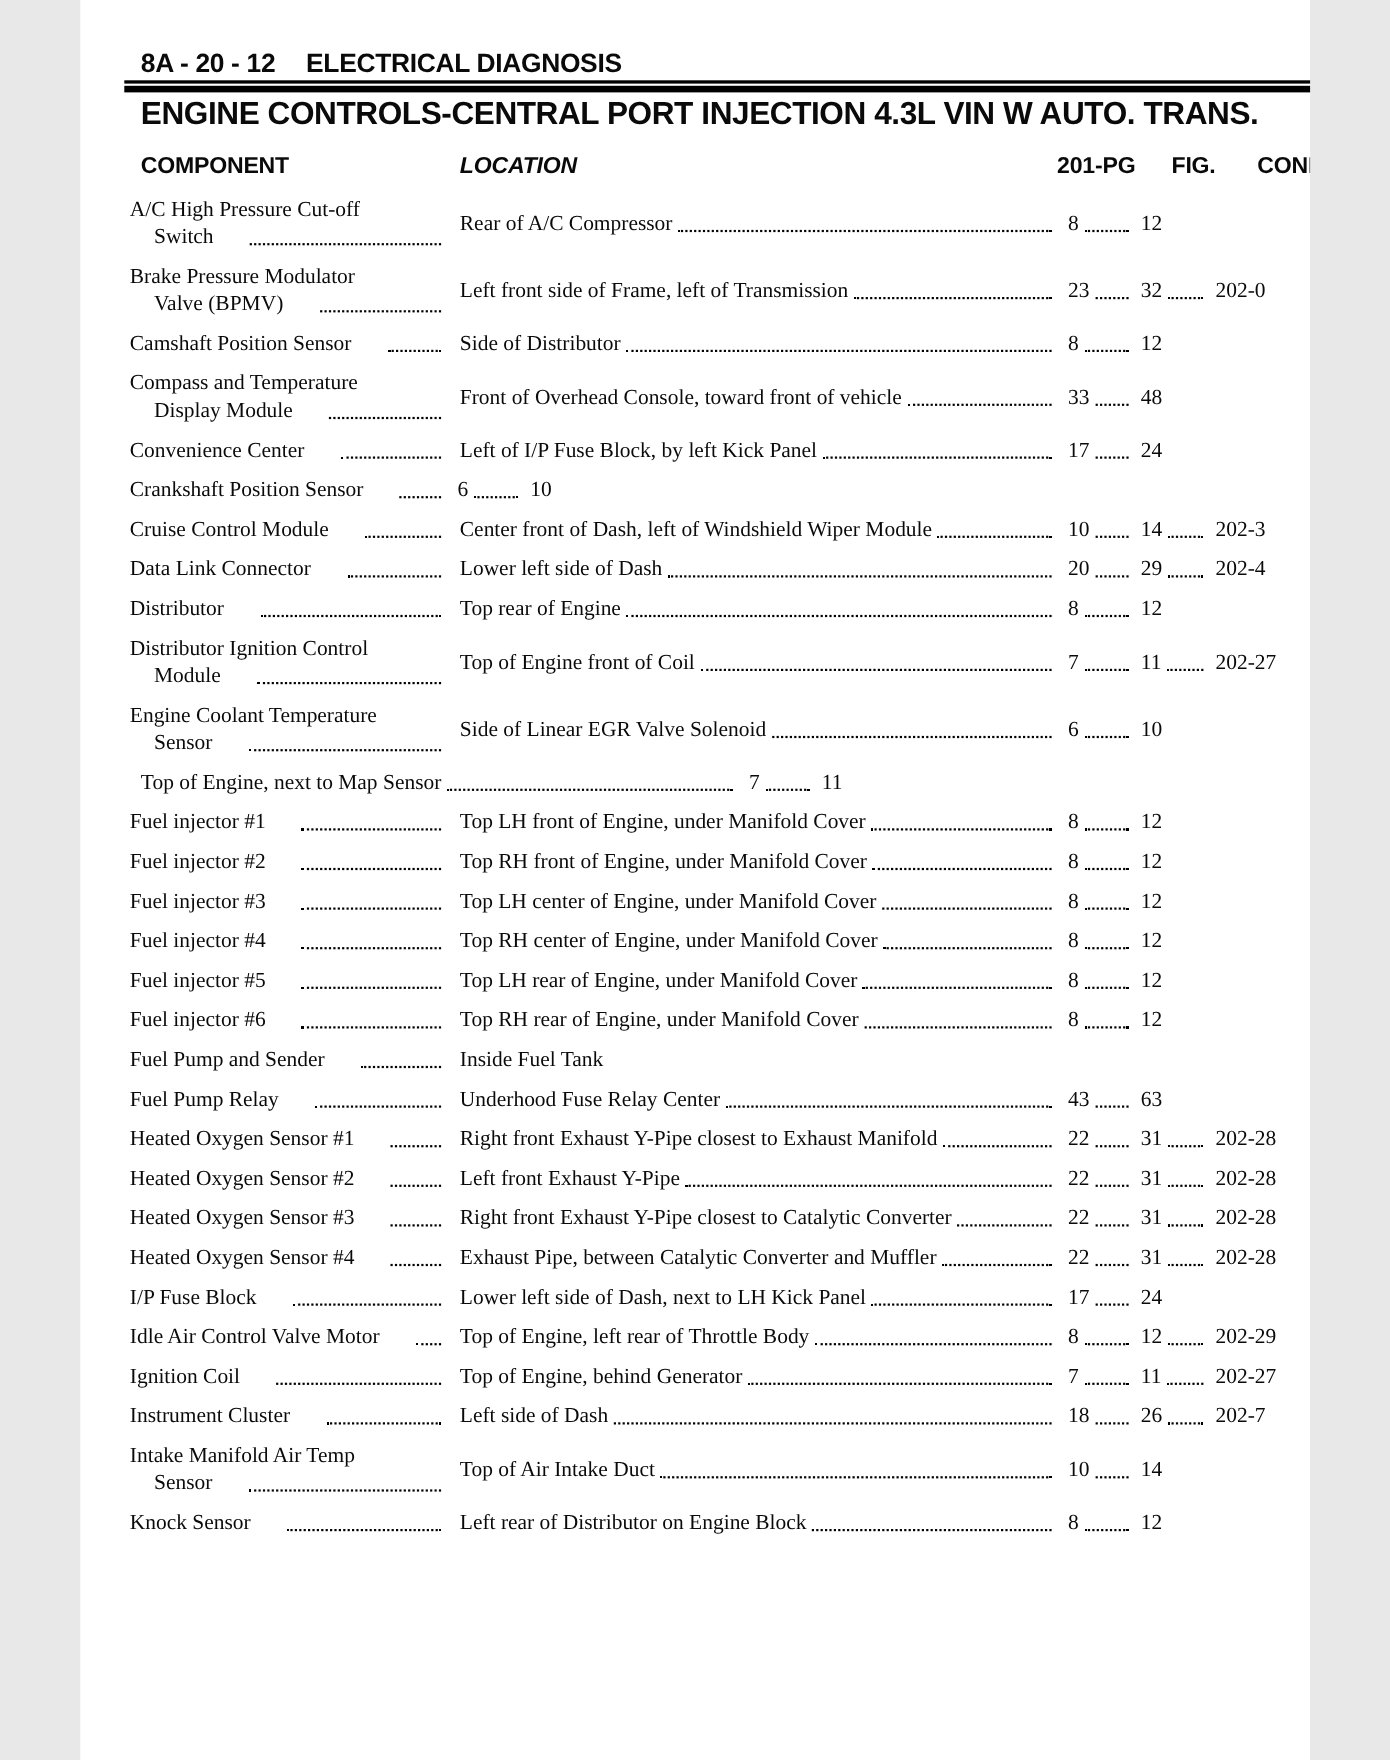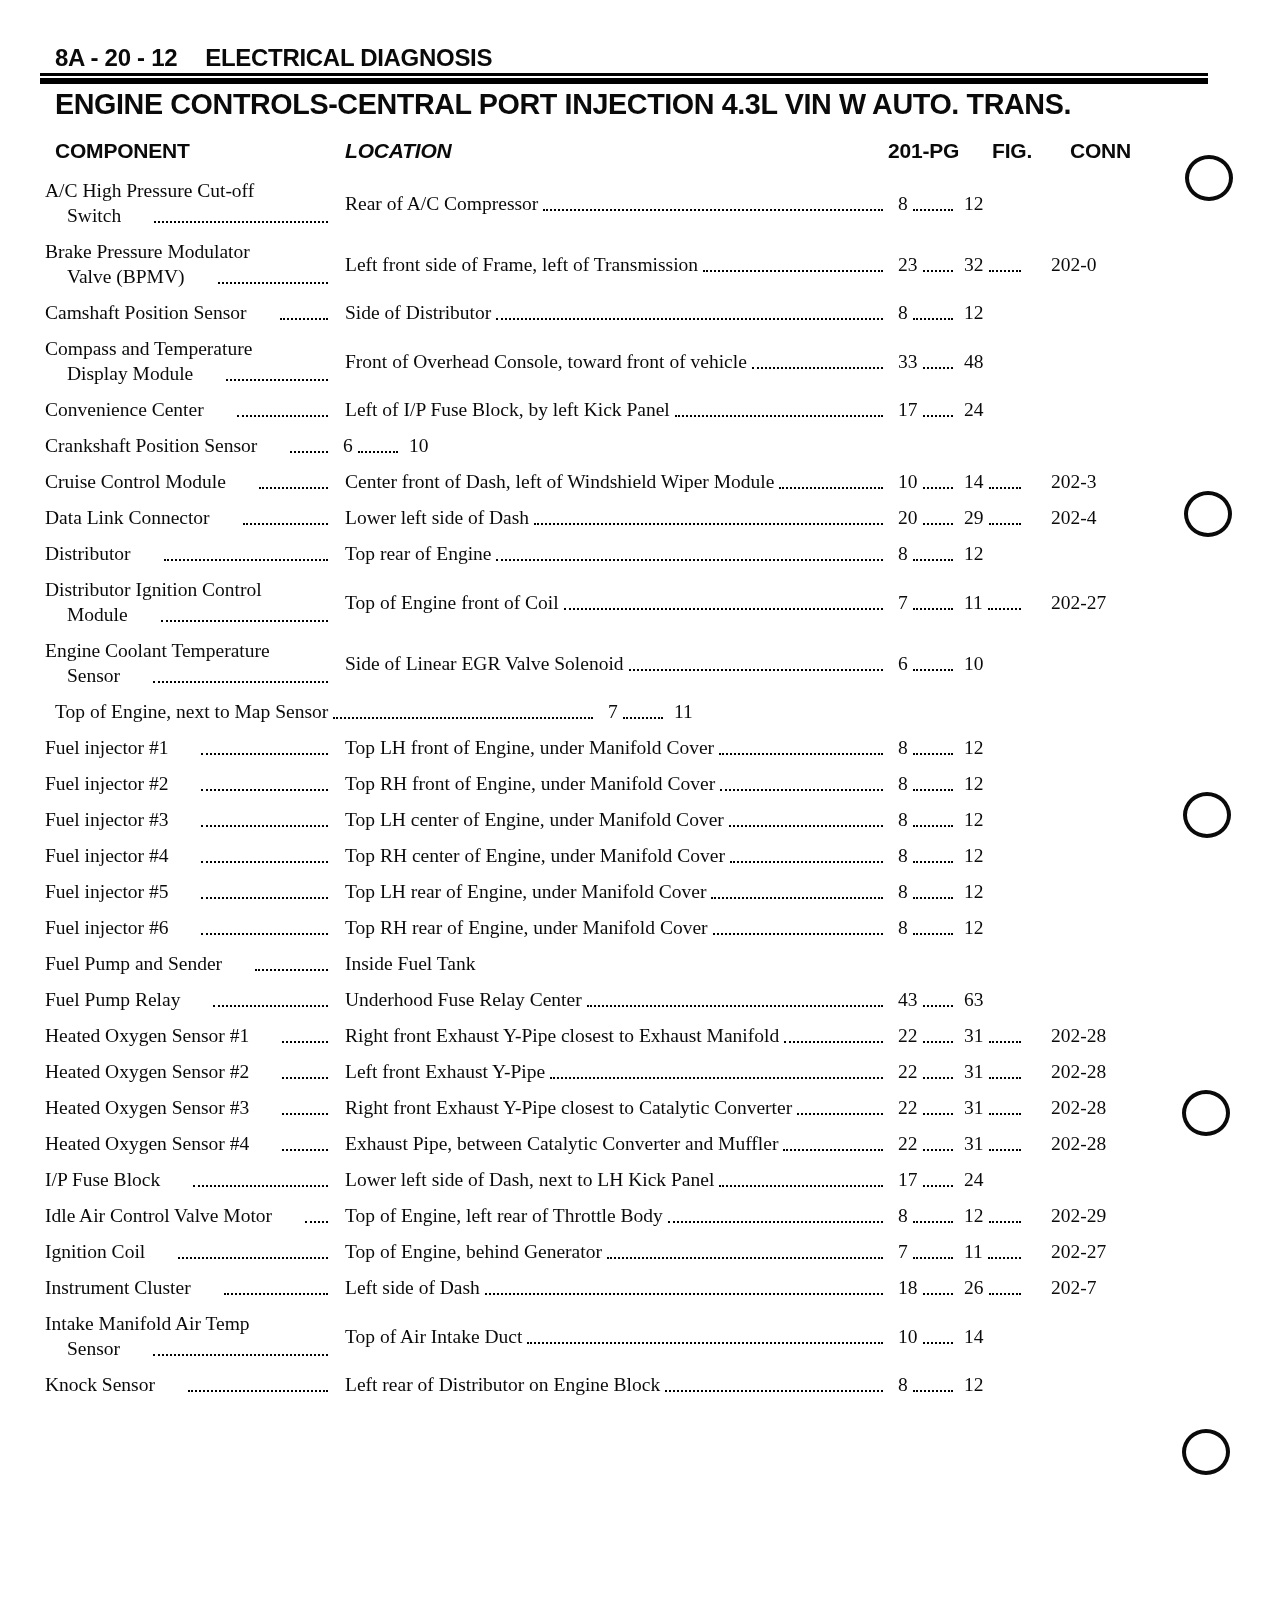--- a/index.html
+++ b/index.html
@@ -1,18 +1,18 @@
 <!DOCTYPE html>
 <html><head>
 <meta charset="utf-8">
 <style>
   html,body { margin:0; padding:0; background:#e8e8e8; }
   .page {
     position:relative;
-    width:1264px; height:1600px;
+    width:1118px; height:1600px;
     margin:0 auto;
     background:#ffffff;
     color:#0a0a0a;
     font-family:"Liberation Serif", serif;
     font-size:19.5px;
     overflow:hidden;
   }
 
   
   .running-head {
@@ -58,21 +58,21 @@
   .comp { width:290px; flex:0 0 290px; }
   .comp-line { line-height:25px; }
   .comp-line.cont { padding-left:22px; }
   .comp-line.flexline { display:flex; align-items:flex-end;gap:28px; }
   .comp-line.flexline > span { white-space:nowrap; }
   .cell { display:flex; align-items:flex-end; line-height:25px; }
   .loc  { width:545px; flex:0 0 545px; margin-left:10px; }
   .loc > span { white-space:nowrap; }
   .pg   { width:62px;  flex:0 0 62px;  margin-left:8px; }
   .fig  { width:64px;  flex:0 0 64px;  margin-left:4px; }
-  .conn { width:110px; flex:0 0 110px; margin-left:23px; white-space:nowrap; line-height:25px; }
+  .conn { width:110px; flex:0 0 110px; margin-left:4px; white-space:nowrap; line-height:25px; }
   .lead {
     flex:1 1 auto; min-width:6px;
     border-bottom:2.5px dotted #000;
     margin:0 7px 5px 5px;
     align-self:flex-end;
   }
 
   
   .hole {
     position:absolute;

